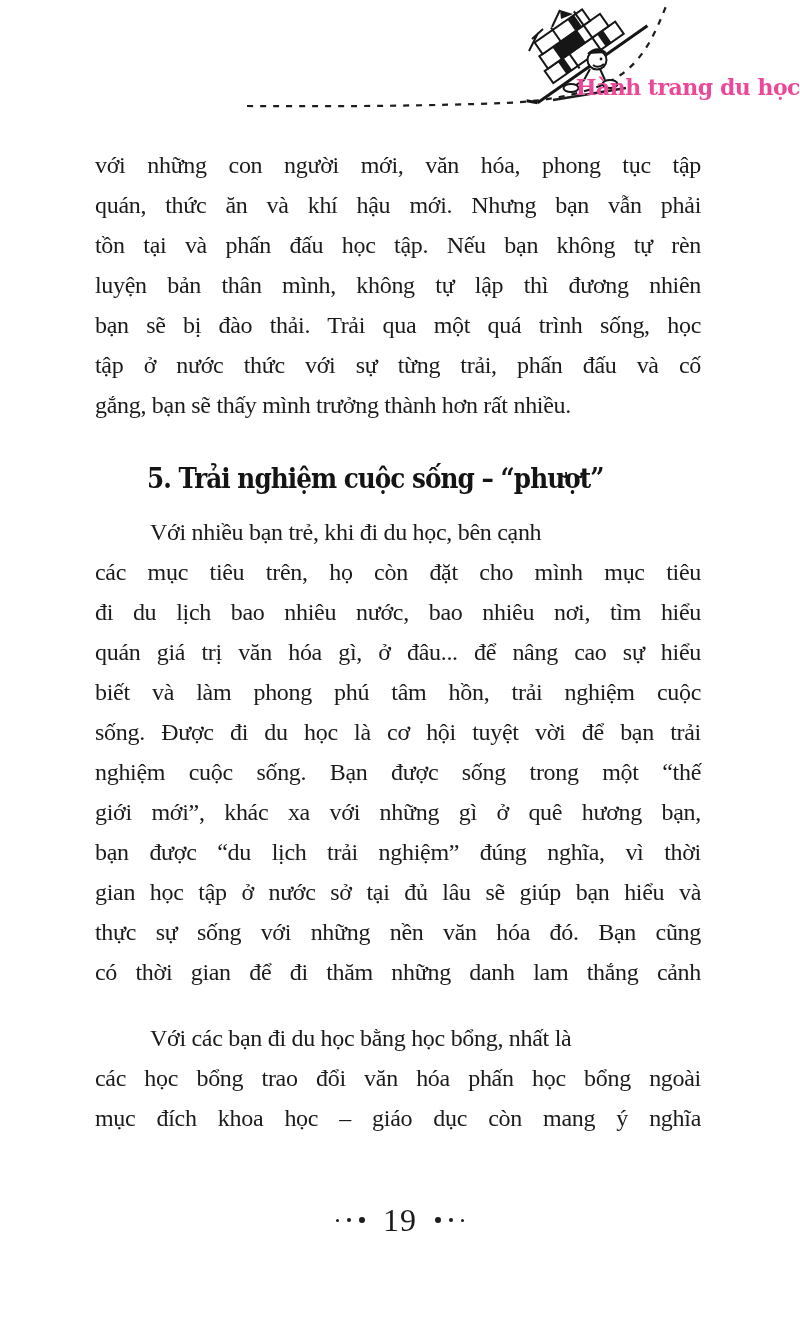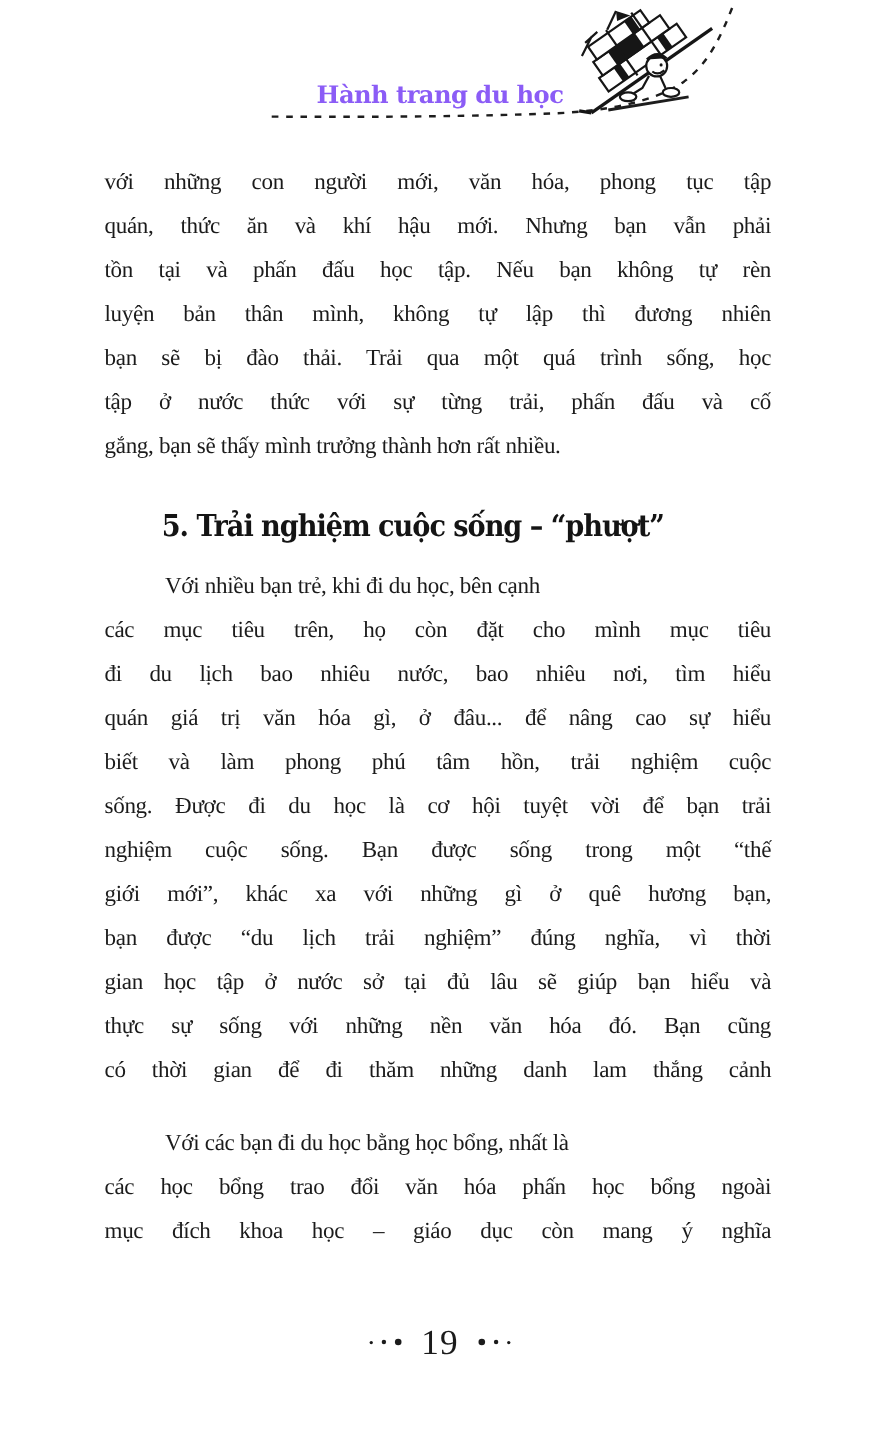--- a/index.html
+++ b/index.html
@@ -4,28 +4,28 @@
 <style>
   html,body{margin:0;padding:0;background:#e8e8e8;}
   .page{
     position:relative;width:800px;height:1320px;margin:0 auto;
     background:#ffffff;overflow:hidden;
     font-family:"Liberation Serif","DejaVu Serif",serif;color:#1b1b1b;
   }
   
   .header-deco{position:absolute;top:0;left:0;width:800px;height:140px;}
   .header-title{
-    position:absolute;top:74px;left:0;width:800px;text-align:center;
+    position:absolute;top:74px;left:0;width:800px;text-align:right;
     font-family:"DejaVu Serif",serif;font-weight:700;font-size:22px;
-    letter-spacing:-0.5px;color:#8b5cf6;
+    letter-spacing:-0.5px;color:#ec4899;
   }
   
   .text-block{position:absolute;left:95px;top:145px;width:606px;}
   .line{
-    height:40px;line-height:40px;font-size:21px;letter-spacing:-0.3px;
+    height:40px;line-height:40px;font-size:24px;letter-spacing:-0.3px;
     text-align:justify;text-align-last:justify;text-justify:inter-word;
     white-space:nowrap;
   }
   .line.lastline{text-align-last:left;}
   .line.indent{text-indent:55px;}
   .section-heading{
     display:block;margin:32px 0 11px 52px;height:44px;line-height:44px;
     font-family:"DejaVu Serif",serif;font-weight:700;font-size:26px;
     letter-spacing:-1px;color:#141414;
     transform:scale(0.95,1.05);transform-origin:left center;

